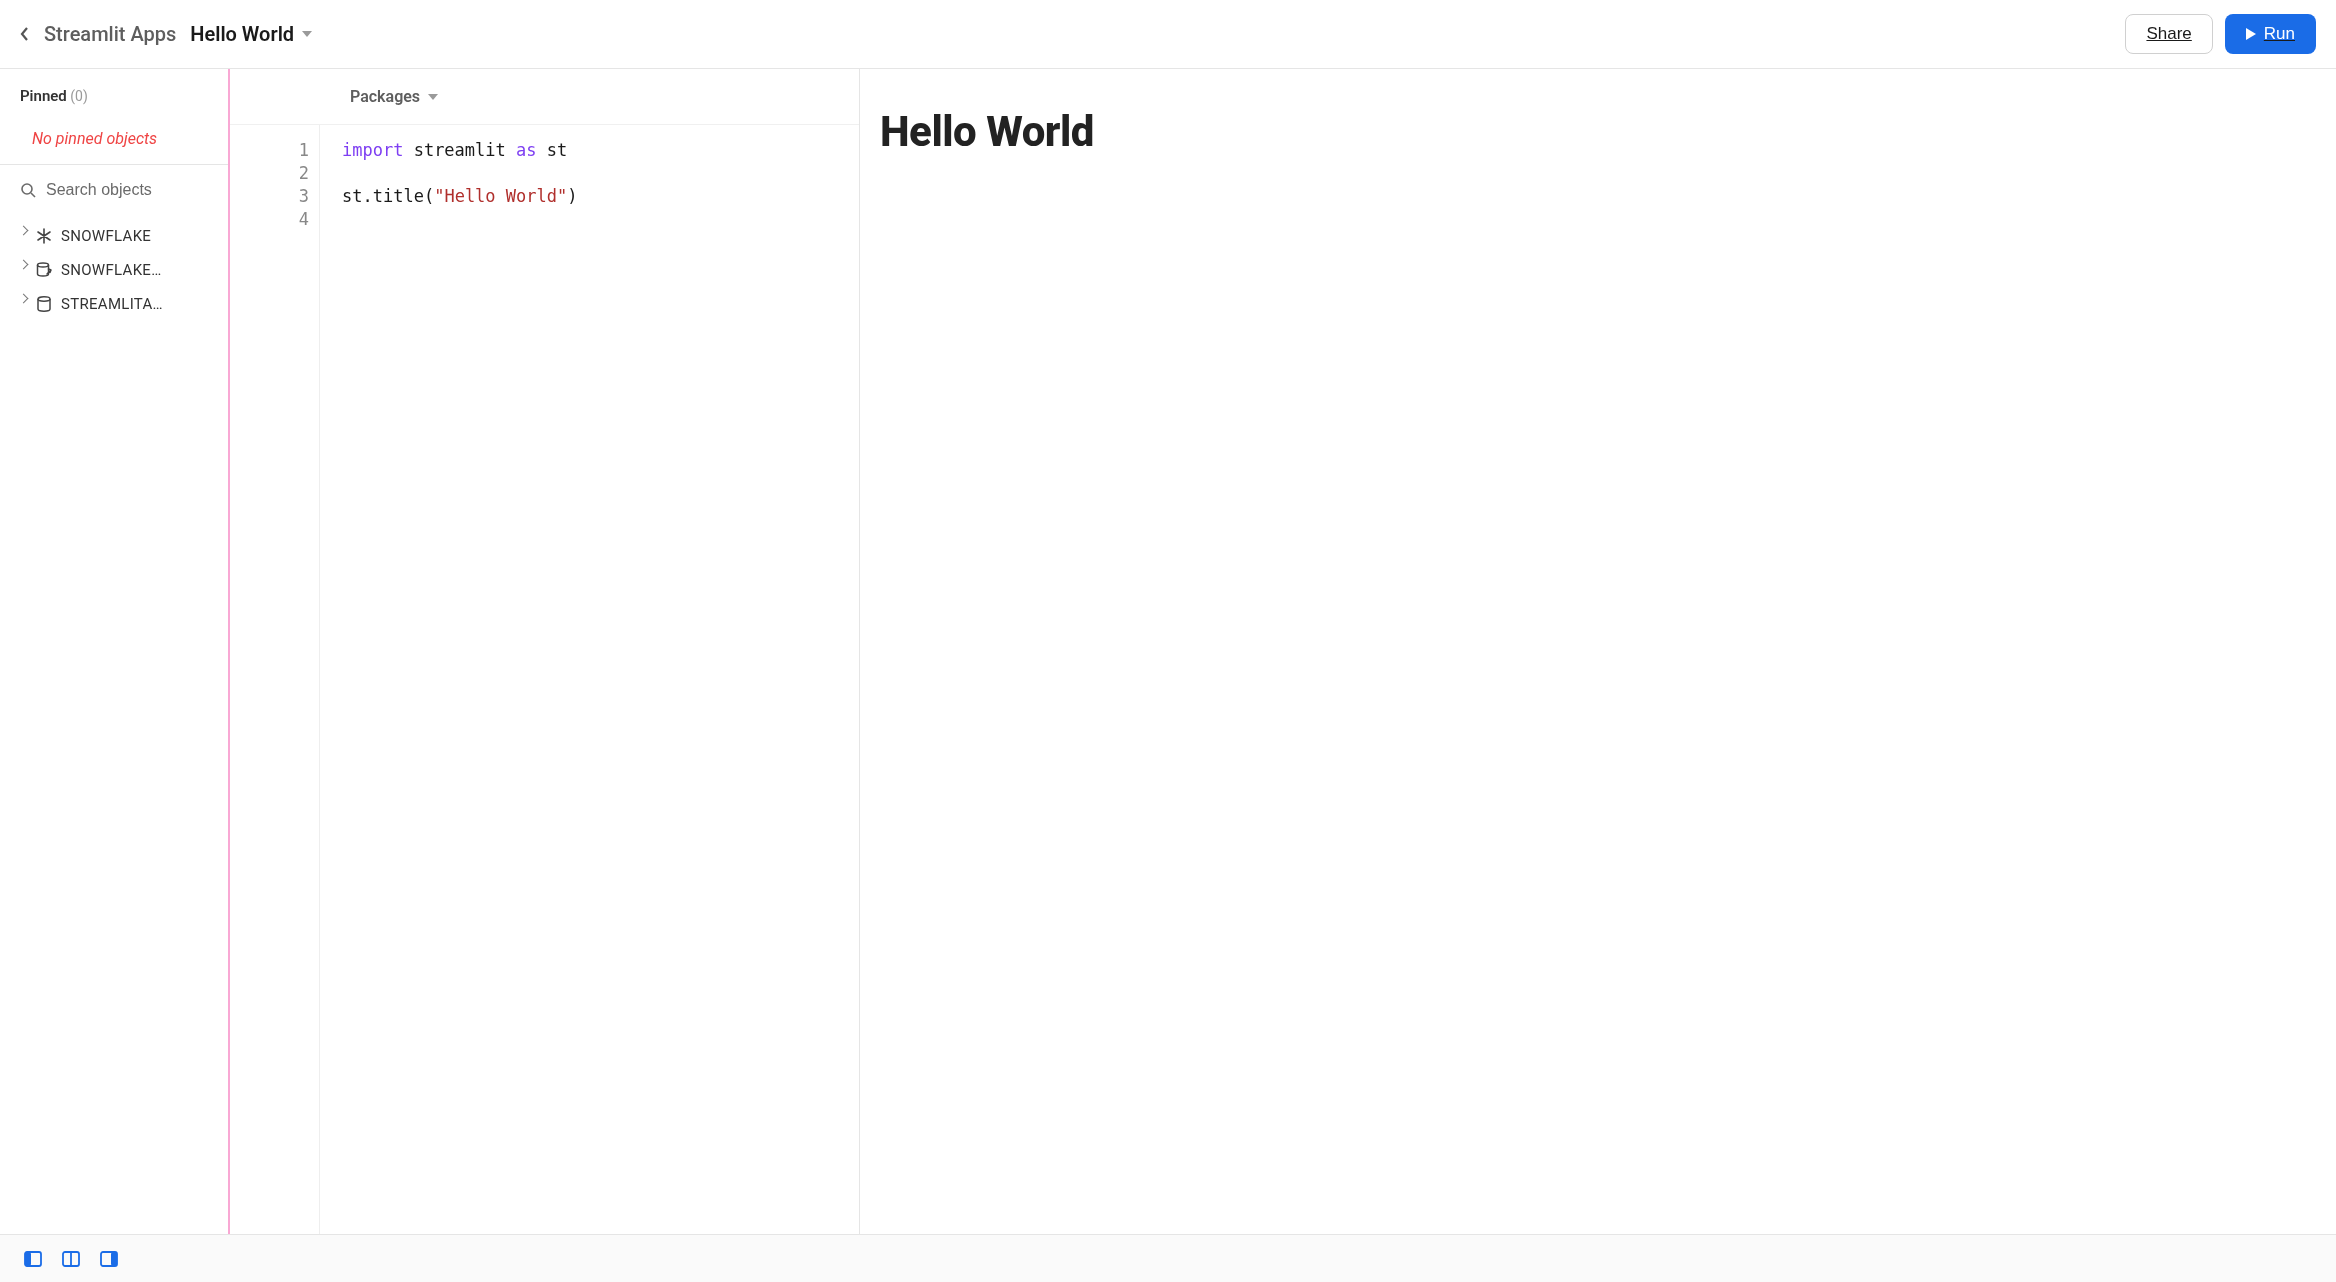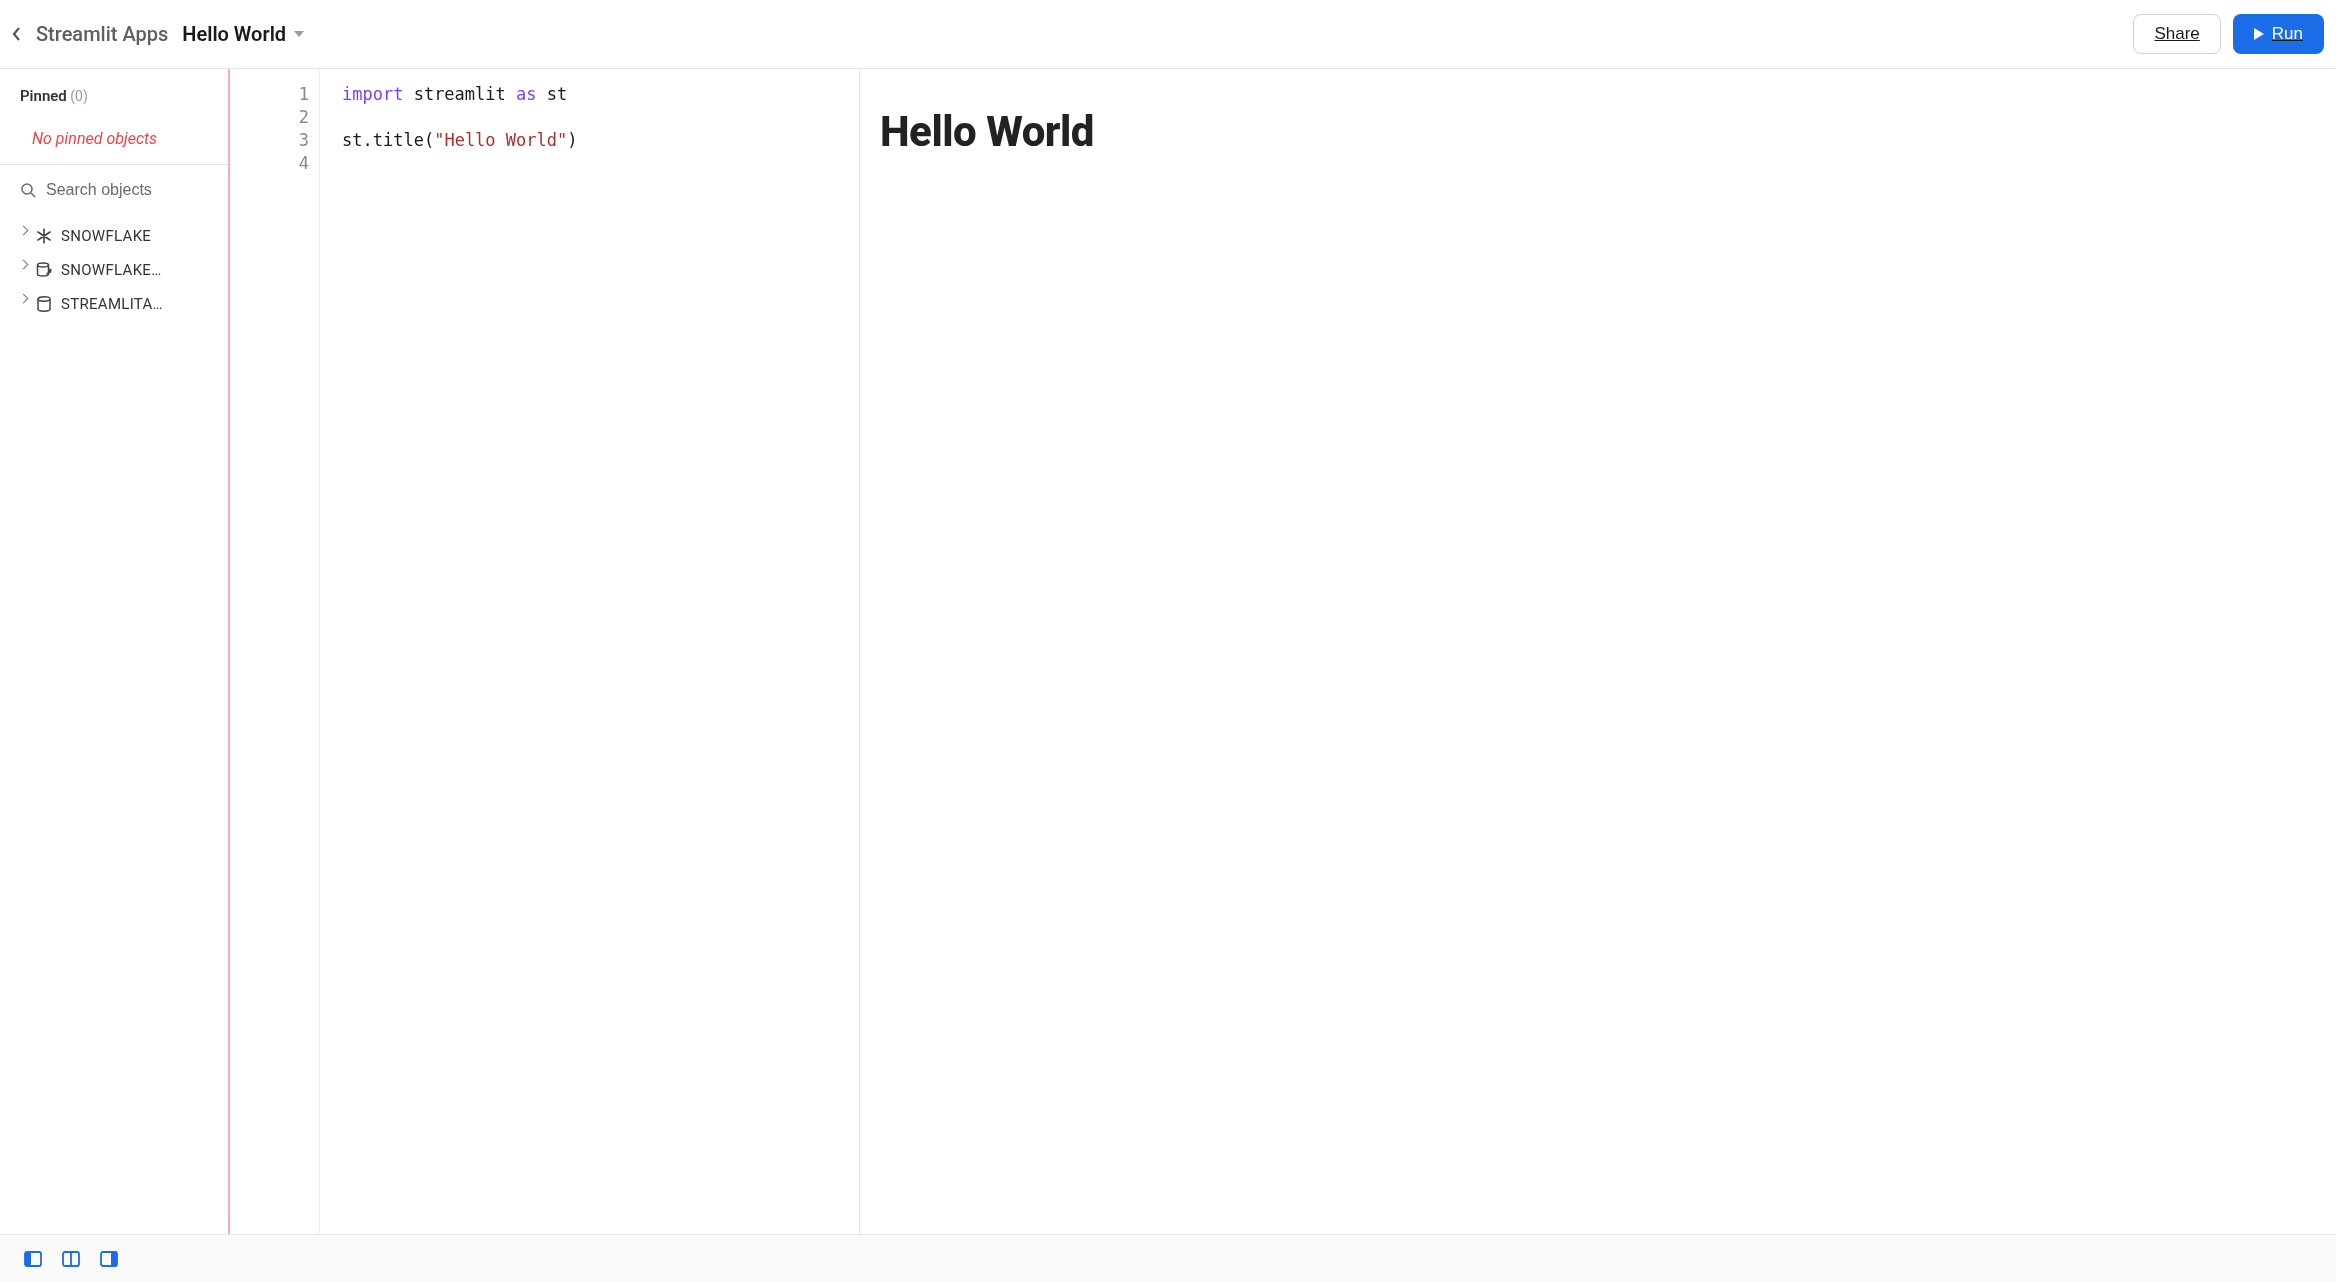--- a/index.html
+++ b/index.html
@@ -15,21 +15,21 @@
     flex-direction: column;
     height: 100%;
   }
 
   
   .header {
     display: flex;
     align-items: center;
     justify-content: space-between;
     height: 69px;
-    padding: 0 12px;
+    padding: 0 20px;
     border-bottom: 1px solid #e5e5e5;
     background: #fff;
   }
   .breadcrumb {
     display: flex;
     align-items: center;
     gap: 14px;
   }
   .breadcrumb .back-icon {
     width: 10px; height: 16px;
@@ -334,20 +334,24 @@
               <use href="#ico-db"></use>
             </svg>
             <span class="label">STREAMLITA…</span>
           </div>
         </div>
     </div>
 
     <div class="split">
 
       <div class="editor-pane">
+        <div class="packages-bar">
+          <span class="packages-label">Packages</span>
+          <span class="caret-down"></span>
+        </div>
         <div class="code-area">
           <div class="gutter" id="gutter">
               <div>1</div>
               <div>2</div>
               <div>3</div>
               <div>4</div>
             </div>
           <div class="code" id="code"><div style="height: 23px;"><span class="tok-kw">import</span><span class="tok-id"> streamlit </span><span class="tok-kw">as</span><span class="tok-id"> st</span></div><div style="height: 23px;"></div><div style="height: 23px;"><span class="tok-id">st</span><span class="tok-punc">.</span><span class="tok-call">title</span><span class="tok-punc">(</span><span class="tok-str">"Hello World"</span><span class="tok-punc">)</span></div><div style="height: 23px;"></div></div>
         </div>
       </div>

